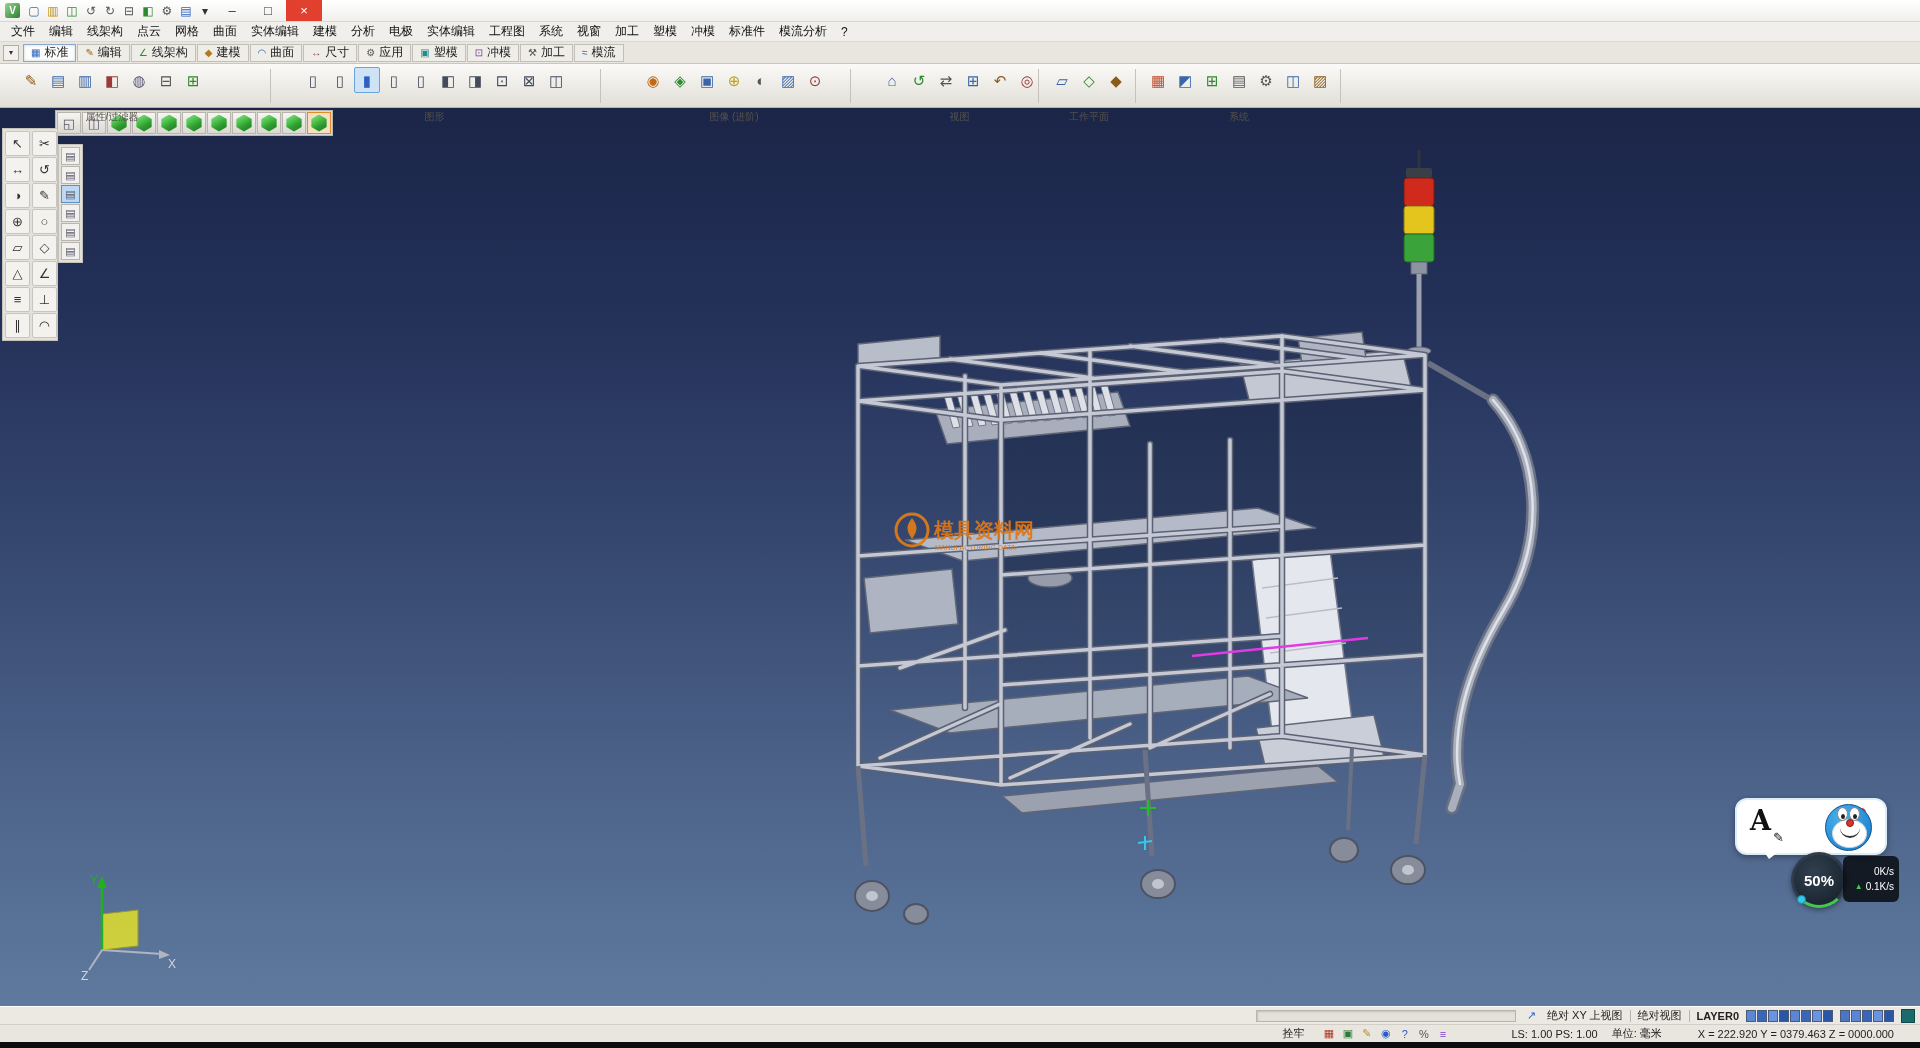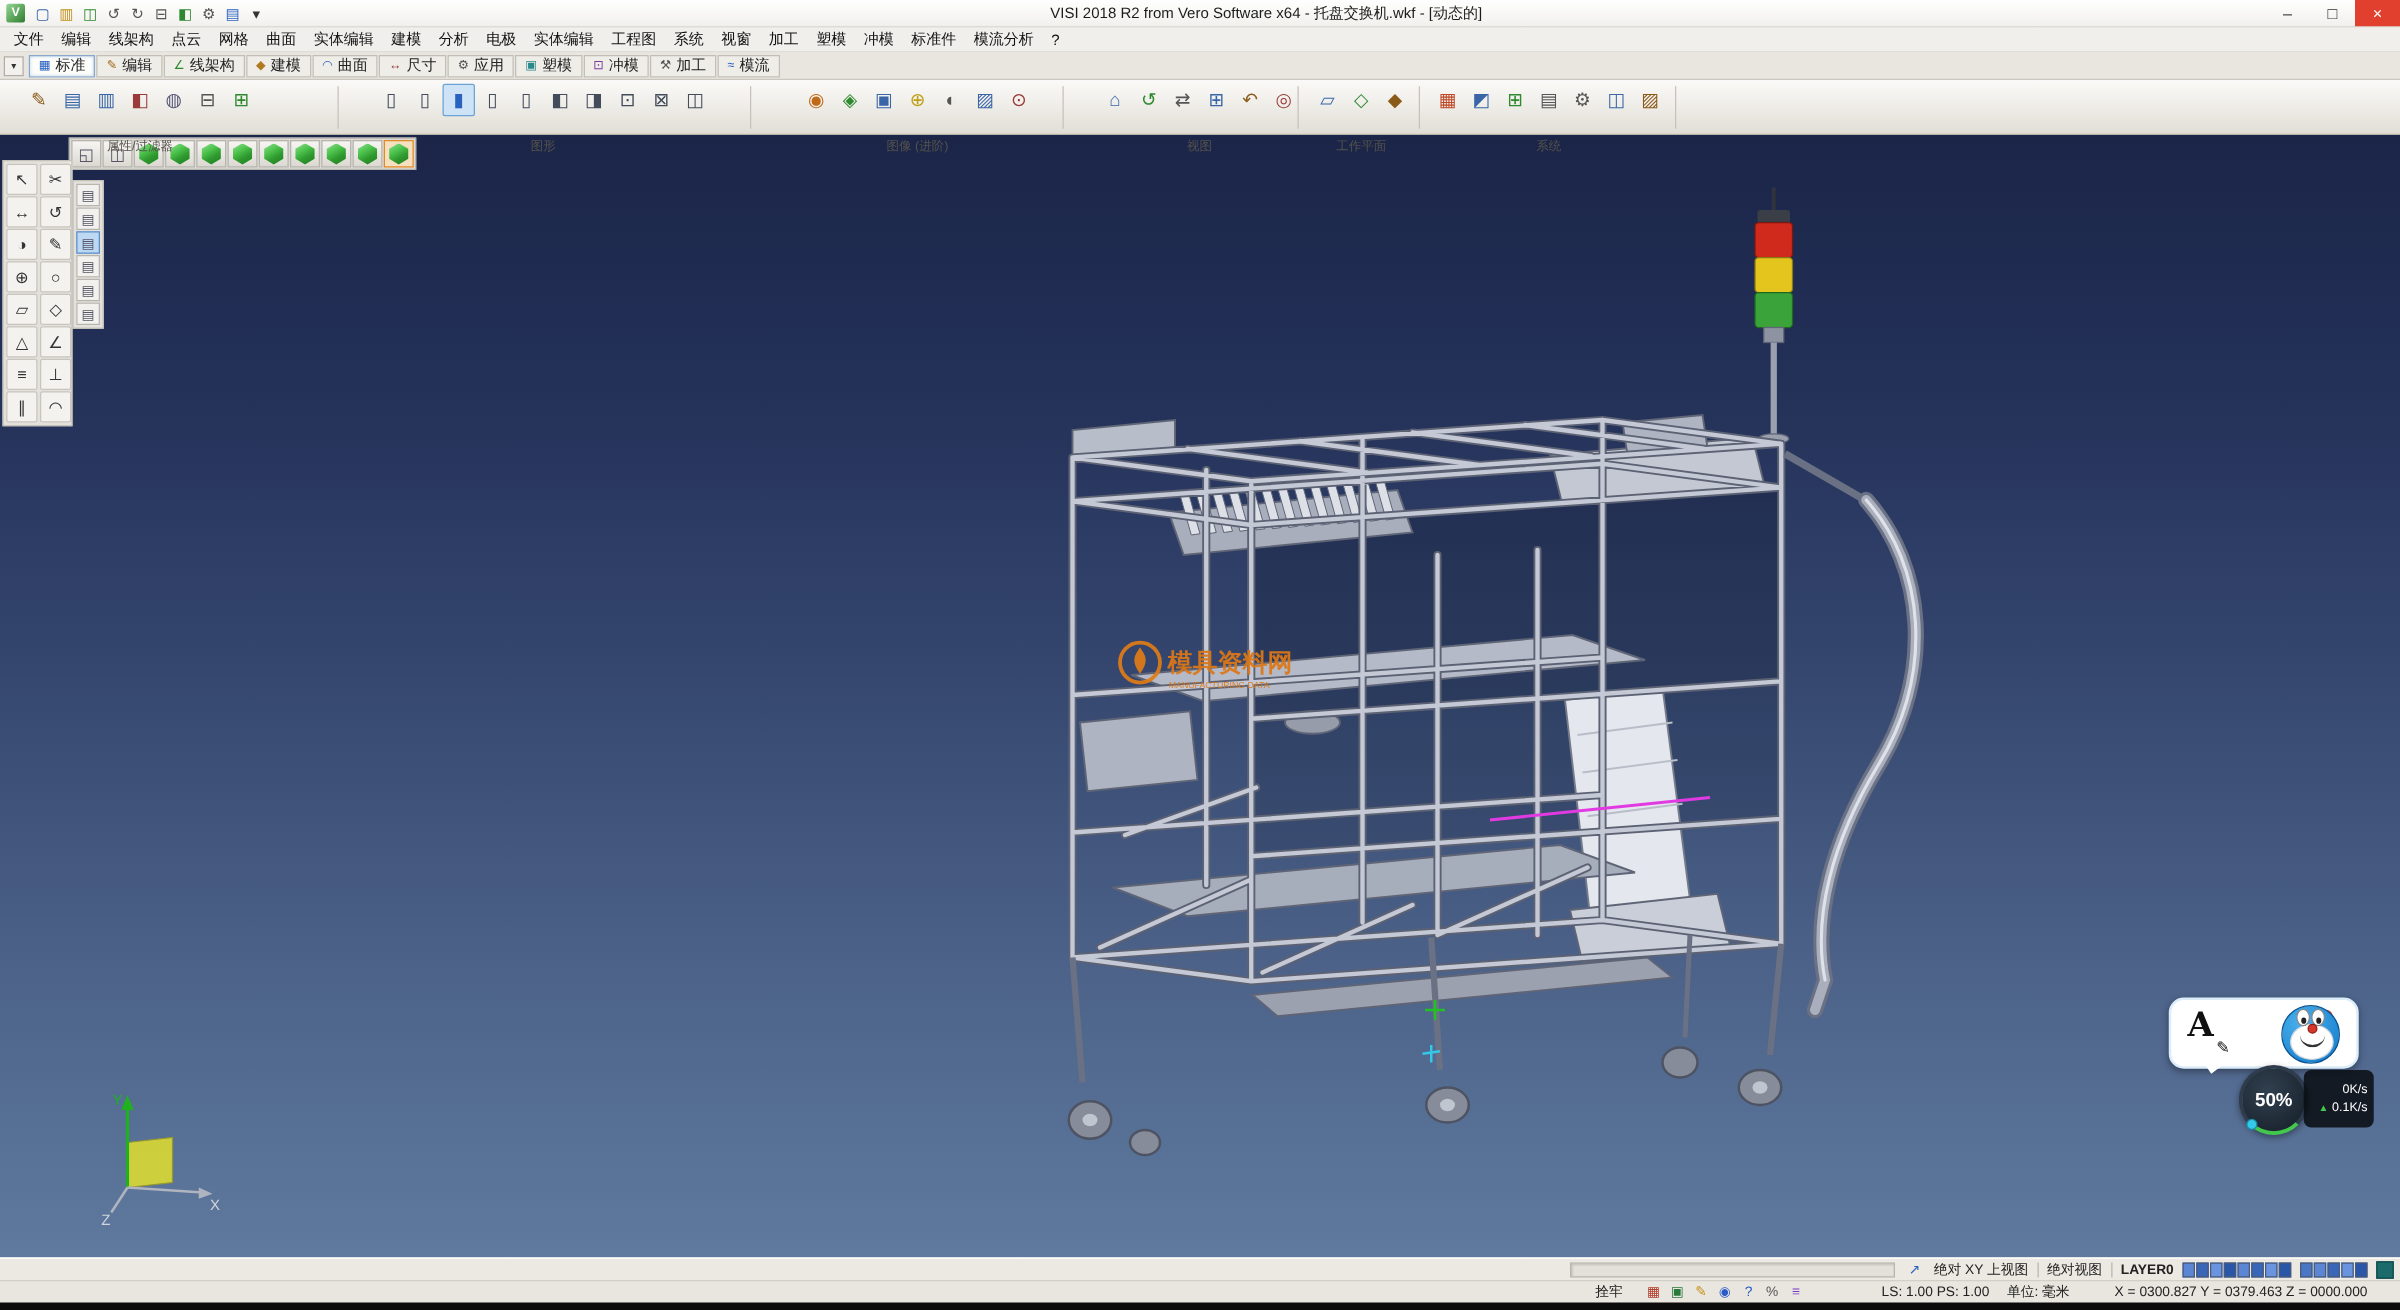--- a/index.html
+++ b/index.html
@@ -120,21 +120,20 @@
       <span class="tbi">
         <span class="gi" style="color: rgb(85, 85, 85);">⚙</span>
       </span>
       <span class="tbi">
         <span class="gi" style="color: rgb(42, 98, 192);">▤</span>
       </span>
       <span class="tbi">
         <span class="gi" style="color: rgb(51, 51, 51);">▾</span>
       </span>
     </span>
-  <span class="title-text">VISI 2018 R2 from Vero Software x64 - 托盘交换机.wkf - [动态的]</span>
   <span class="win-controls">
     <span class="win-btn">–</span>
     <span class="win-btn">□</span>
     <span class="win-btn close">×</span>
   </span>
 </div>
 
 <div class="menubar">
     <span class="menu-item"><span class="lbl">文件</span></span>
     <span class="menu-item"><span class="lbl">编辑</span></span>
@@ -669,16 +668,16 @@
       </span>
       <span class="sbi">
         <span class="gi" style="color: rgb(85, 85, 85);">%</span>
       </span>
       <span class="sbi">
         <span class="gi" style="color: rgb(122, 58, 200);">≡</span>
       </span>
     </span>
   <span class="lsgap">LS: 1.00 PS: 1.00</span>
   <span class="unitgap">单位: 毫米</span>
-  <span>X = 0300.827 Y = 0379.463 Z = 0000.000</span>
+  <span>X = 222.920 Y = 0379.463 Z = 0000.000</span>
 </div>
 
 <div class="black-bar"></div>
 
 </body></html>

